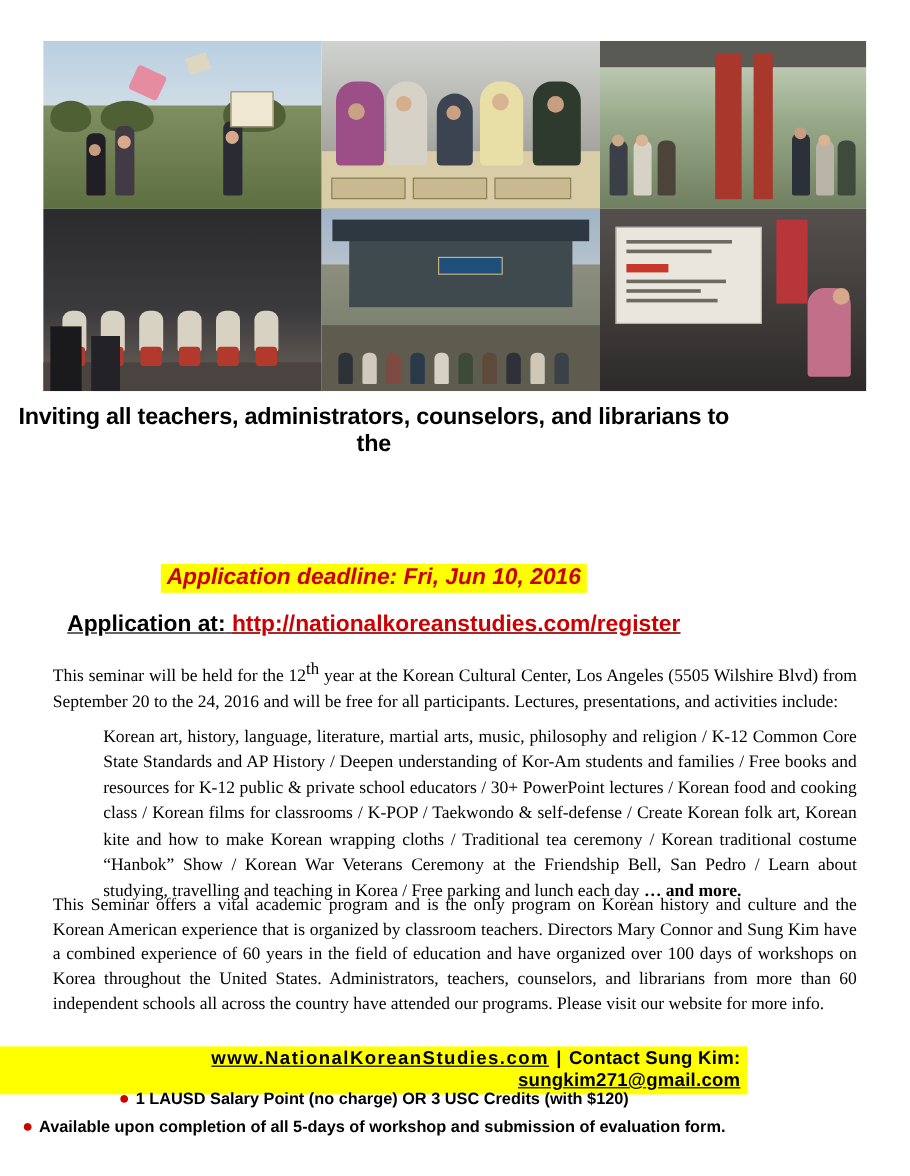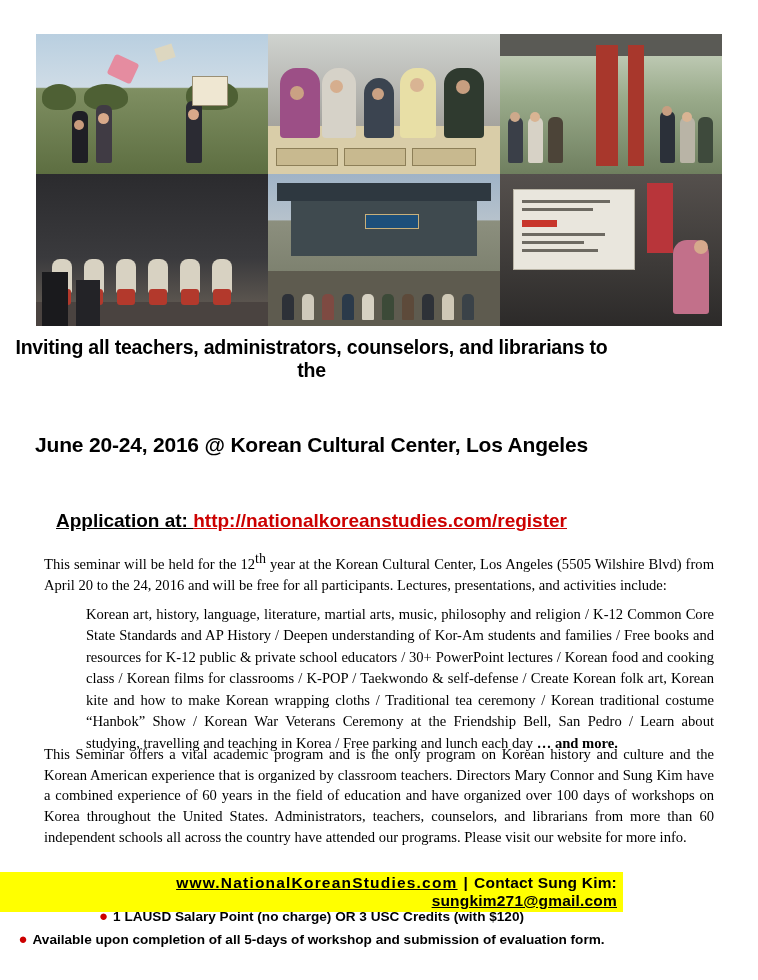--- a/index.html
+++ b/index.html
@@ -309,30 +309,32 @@
       </div>
       <div class="flag"></div>
       <div class="speaker"></div>
       <div class="dot" style="right:14px; bottom:72px; width:14px; height:14px; background:#d6a98c;"></div>
     </div>
   </div>
 
   <div class="headline-intro">Inviting all teachers, administrators, counselors, and librarians to the</div>
 
 
-  <div class="subtitle">June 20-24, 2016 @ Korean Cultural Center, Los Angeles</div>
-
+
+  <div class="deadline-wrap">
+    <span class="deadline">Application deadline: Fri, Jun 10, 2016</span>
+  </div>
 
   <div class="application-line">
     <span>Application at:</span>
     <a href="#">http://nationalkoreanstudies.com/register</a>
   </div>
 
   <div class="para para1">
-    <span>This seminar will be held for the 12</span><sup>th</sup><span> year at the Korean Cultural Center, Los Angeles (5505 Wilshire Blvd) from April 20 to the 24, 2016 and will be free for all participants. Lectures, presentations, and activities include:</span>
+    <span>This seminar will be held for the 12</span><sup>th</sup><span> year at the Korean Cultural Center, Los Angeles (5505 Wilshire Blvd) from September 20 to the 24, 2016 and will be free for all participants. Lectures, presentations, and activities include:</span>
   </div>
 
   <div class="para-indent">
     <span>Korean art, history, language, literature, martial arts, music, philosophy and religion / K-12 Common Core State Standards and AP History / Deepen understanding of Kor-Am students and families / Free books and resources for K-12 public &amp; private school educators / 30+ PowerPoint lectures / Korean food and cooking class / Korean films for classrooms / K-POP / Taekwondo &amp; self-defense / Create Korean folk art, Korean kite and how to make Korean wrapping cloths / Traditional tea ceremony / Korean traditional costume “Hanbok” Show / Korean War Veterans Ceremony at the Friendship Bell, San Pedro / Learn about studying, travelling and teaching in Korea / Free parking and lunch each day </span><span class="bold">… and more.</span>
   </div>
 
   <div class="para para2">This Seminar offers a vital academic program and is the only program on Korean history and culture and the Korean American experience that is organized by classroom teachers. Directors Mary Connor and Sung Kim have a combined experience of 60 years in the field of education and have organized over 100 days of workshops on Korea throughout the United States. Administrators, teachers, counselors, and librarians from more than 60 independent schools all across the country have attended our programs. Please visit our website for more info.</div>
 
   <div class="contact-wrap">
     <span class="contact">

